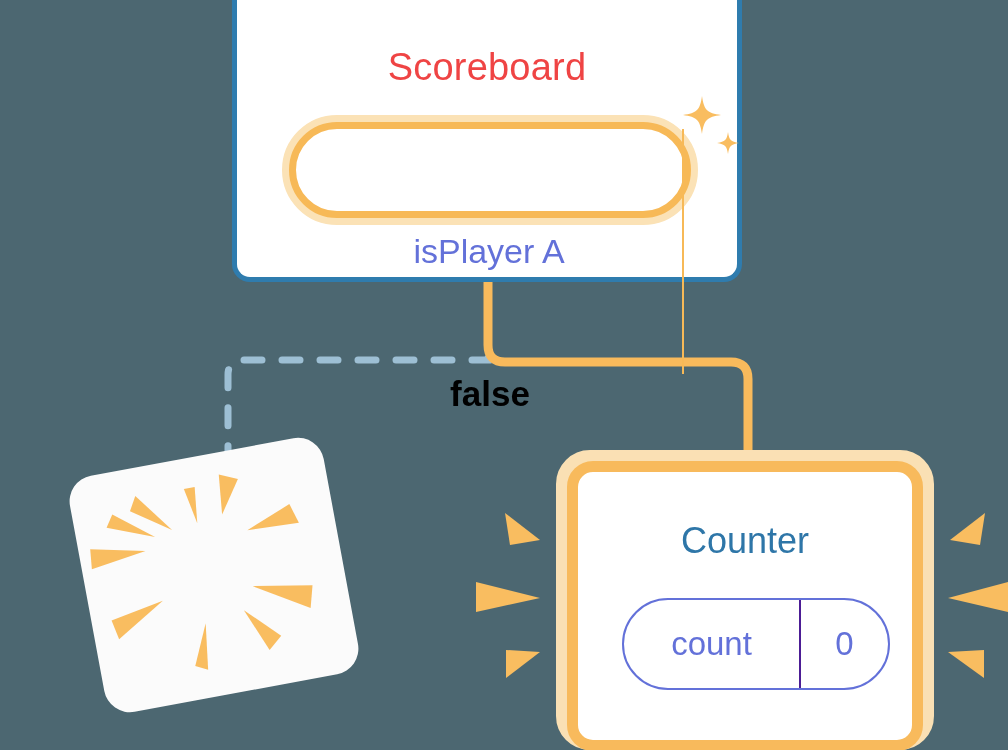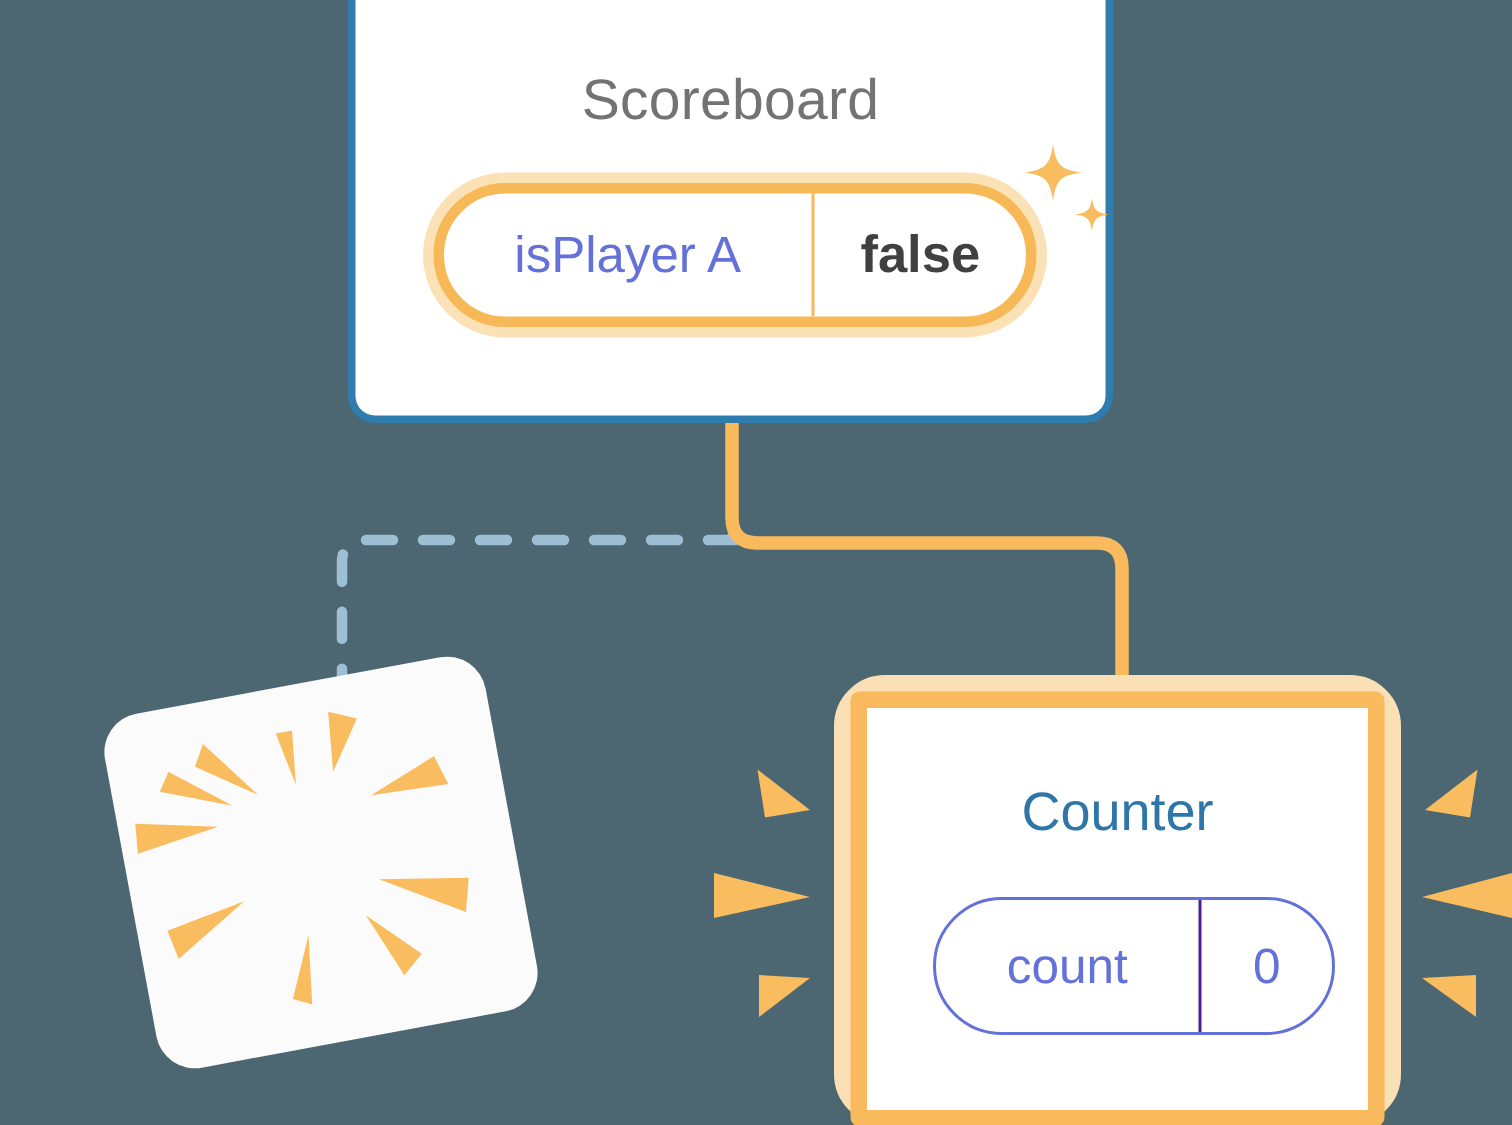--- a/index.html
+++ b/index.html
@@ -42,21 +42,21 @@
     box-sizing: border-box;
     z-index: 30;
   }
   #scoreboard-title {
     position: absolute;
     left: 0;
     top: 46px;
     width: 100%;
     text-align: center;
     font-size: 38px;
-    color: #737373;
+    color: #ef4444;
     letter-spacing: 0.2px;
   }
 
   
   #scoreboard-pill-wrap {
     position: absolute;
     left: 45px;
     top: 115px;
     width: 416px;
     height: 110px;
@@ -74,38 +74,39 @@
     position: absolute;
     left: 7px; top: 7px;
     width: 402px;
     height: 96px;
     border: 7px solid #f7b957;
     border-radius: 52px;
     box-sizing: border-box;
     background: #ffffff;
     display: flex;
     align-items: stretch;
+    flex-direction: column;
   }
   #scoreboard-pill .pill-key {
     flex: 0 0 245px;
     display: flex;
     align-items: center;
     justify-content: center;
     font-size: 34px;
     color: #6371d9;
     border-right: 2px solid #f7b957;
   }
   #scoreboard-pill .pill-val {
     flex: 1 1 auto;
     display: flex;
     align-items: center;
     justify-content: center;
     font-size: 35px;
     font-weight: bold;
-    color: #404040;
+    color: #000000;
   }
 
   
   #sparkle-group {
     position: absolute;
     left: 676px;
     top: 92px;
     width: 70px;
     height: 70px;
     z-index: 40;
@@ -124,21 +125,21 @@
     z-index: 28;
   }
   #counter-card {
     position: absolute;
     left: 567px;
     top: 461px;
     width: 356px;
     height: 290px;
     background: #ffffff;
     border: 11px solid #f8ba5c;
-    border-radius: 6px;
+    border-radius: 26px;
     box-sizing: border-box;
     z-index: 30;
   }
   #counter-title {
     position: absolute;
     left: 0;
     top: 48px;
     width: 100%;
     text-align: center;
     font-size: 36px;

